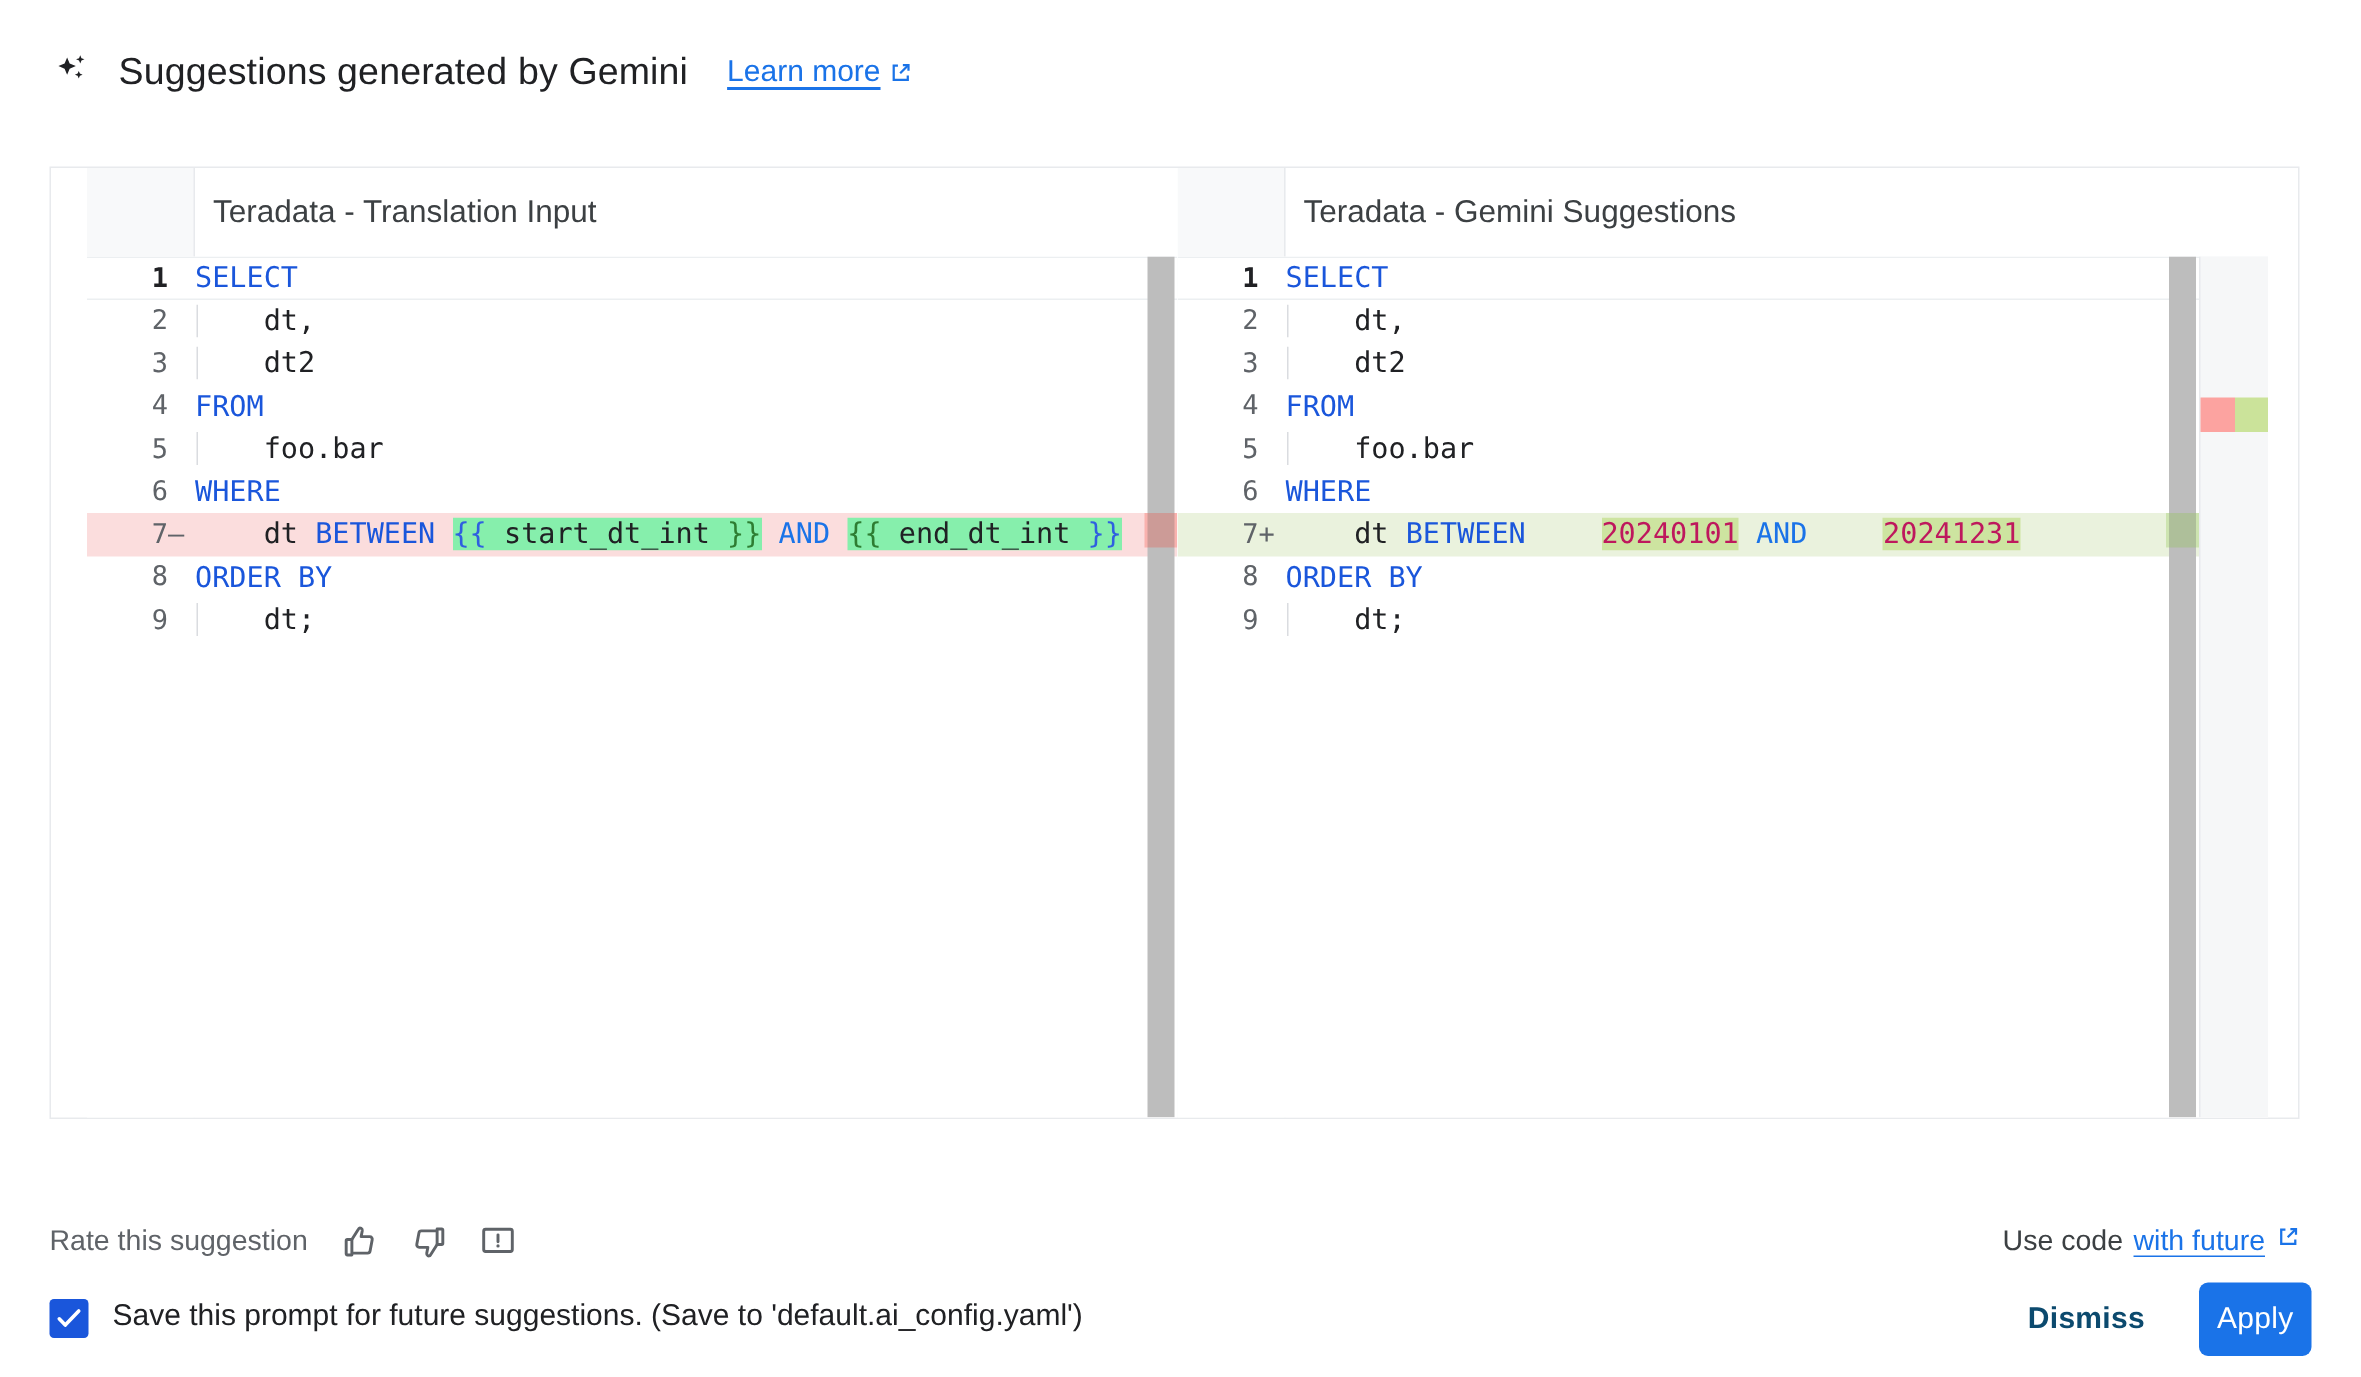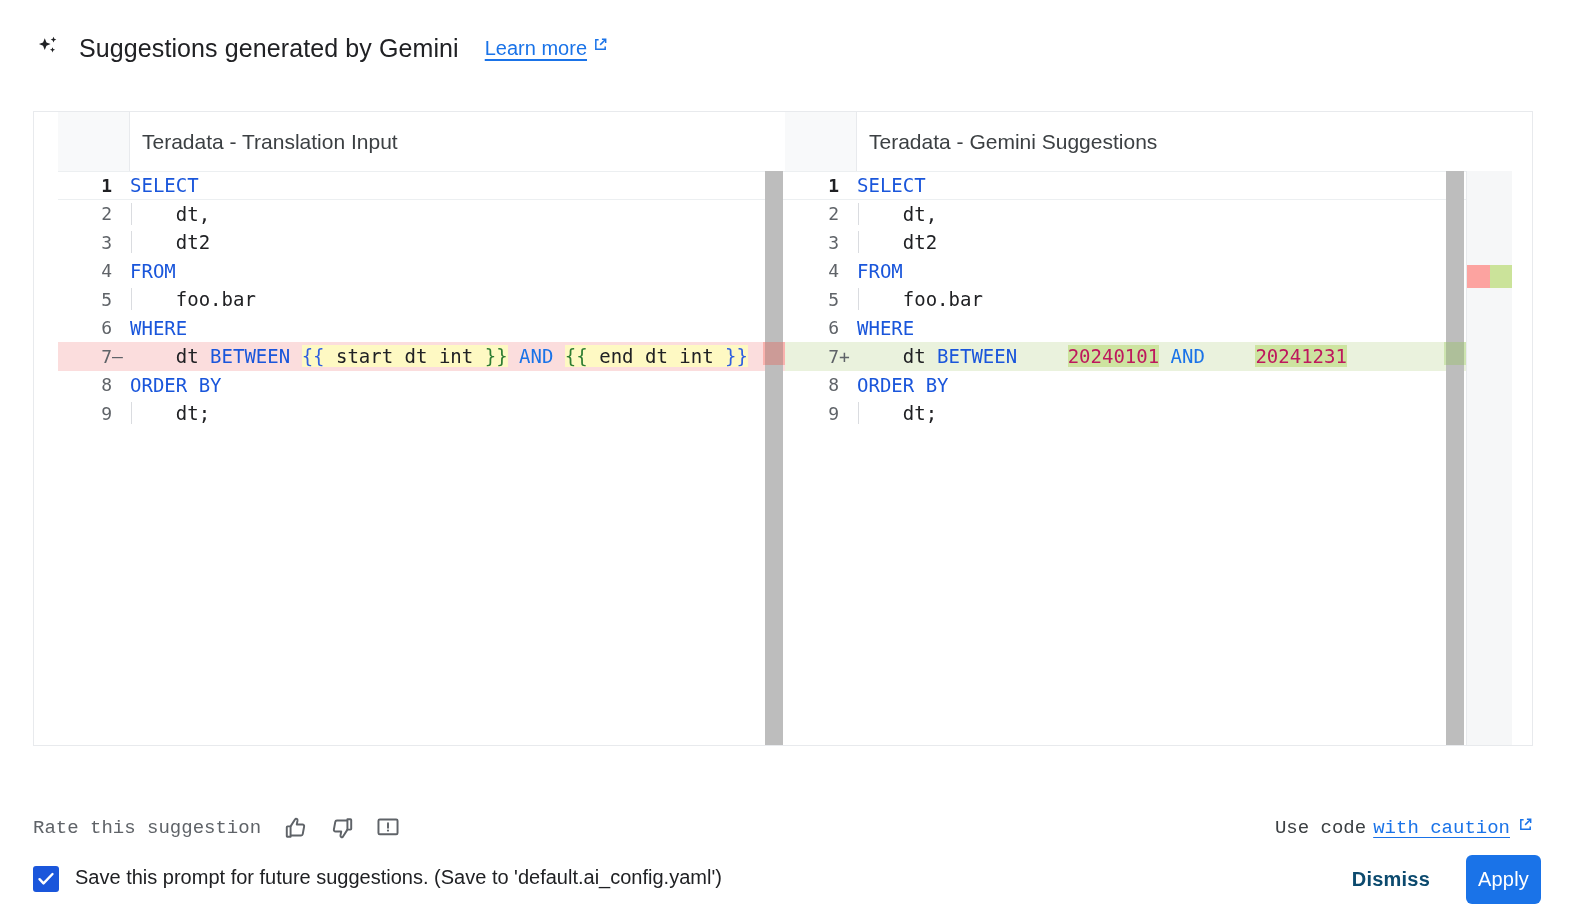--- a/index.html
+++ b/index.html
@@ -22,21 +22,21 @@
   .sparkle-icon { width: 30px; height: 30px; display:block; margin-right:16px; }
   .hdr-title {
     font-size: 25px; color: #202124; letter-spacing: .1px;
     white-space: nowrap;
   }
   .learn-more {
     margin-left: 26px;
     font-size: 20px; color: #1a73e8;
     text-decoration: underline; text-underline-offset: 4px;
     white-space: nowrap; cursor: pointer;
-    display:inline-flex; align-items:flex-start; gap:6px;
+    display:inline-flex; align-items:center; gap:6px;
   }
   .ext-icon { width: 15px; height: 15px; display:block; }
 
   
   .diff-wrap {
     position: absolute; left: 33px; top: 111px;
     width: 1500px; height: 635px;
     background: #ffffff;
     border: 1px solid #e8eaed;
     display: flex;
@@ -110,21 +110,21 @@
   .kw  { color: #1a56db; }
   .kw2 { color: #1a73e8; }
   .pln { color: #202124; }
   .num-lit { color: #be185d; margin-left: 39px; }
   .br-blue  { color: #2f5fe0; }
   .br-green { color: #2e7d32; }
 
   
   .line.del { background: #fbdddd; }
   .line.ins { background: #eaf2dd; }
-  .del-word { background: #fef9c3; }
+  .del-word { background: #86efac; }
   .ins-word { background: #cde4a0; }
 
   
   .vscroll {
     position: absolute; right: 0; top: 0;
     width: 22px; height: 100%;
     background: transparent;
     z-index: 5;
   }
   .vscroll .thumb {
@@ -152,21 +152,21 @@
   }
   .overview .ov-ins {
     position: absolute; left: 23px; width: 23px; height: 23px;
     background: #cbe39a;
   }
 
   
   .rate-row {
     position: absolute; left: 33px; top: 808px;
     width: 1500px; height: 40px;
-    display: flex; align-items: center; font-family: Liberation Mono, monospace;
+    display: flex; align-items: center;
   }
   .rate-label { font-size: 19px; color: #5f6368; white-space: nowrap; }
   .rate-icons { display: flex; align-items: center; gap: 20px; margin-left: 22px; }
   .rate-icons svg { display:block; width: 26px; height: 26px; cursor: pointer; }
   .spacer { flex: 1 1 auto; }
   .use-code { font-size: 19px; color: #3c4043; white-space: nowrap; display:flex; align-items:flex-start; }
   .use-code .caution {
     color: #1a73e8; text-decoration: underline; text-underline-offset: 4px;
     margin-left: 7px; cursor: pointer;
   }
@@ -366,21 +366,21 @@
         <svg viewBox="0 0 24 24" fill="none" stroke="#5f6368" stroke-width="1.8" stroke-linejoin="round">
           <rect x="3.2" y="4.2" width="17.6" height="13.6" rx="1.2"></rect>
           <path d="M12 7.6v4.2" stroke-linecap="round"></path>
           <circle cx="12" cy="14.4" r="1" fill="#5f6368" stroke="none"></circle>
         </svg>
       </span>
     </span>
     <span class="spacer"></span>
     <span class="use-code">
       <span>Use code</span>
-      <span class="caution">with caution</span>
+      <span class="caution">with future</span>
       <span>
         <svg class="ext-icon" viewBox="0 0 16 16" fill="none" stroke="#1a73e8" stroke-width="1.6">
           <path d="M6 3H3v10h10V10"></path>
             <path d="M9.5 2.5H13.5V6.5"></path>
             <path d="M13.3 2.7L7.6 8.4"></path>
         </svg>
       </span>
     </span>
   </div>
 

